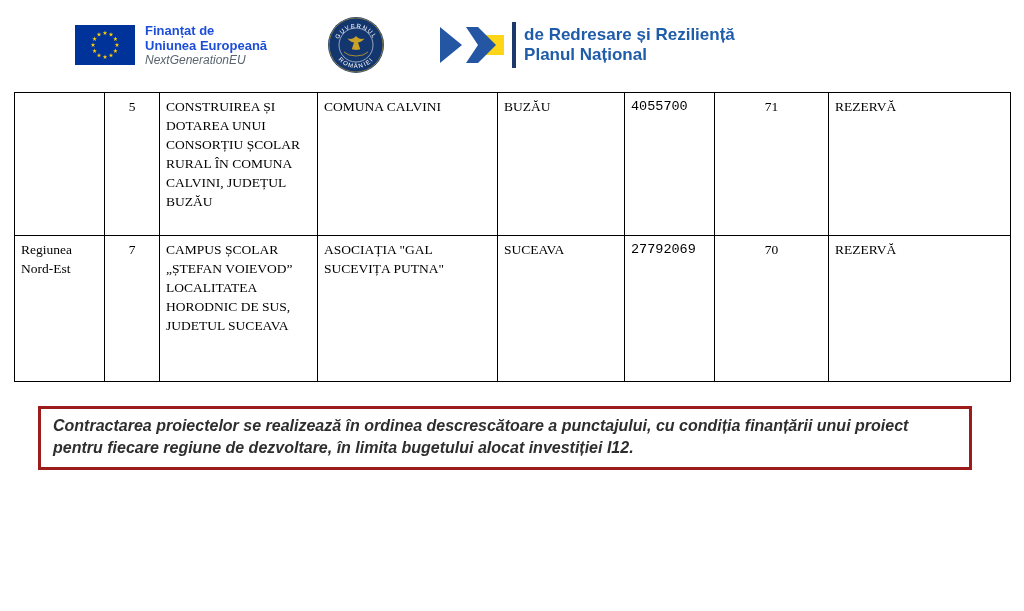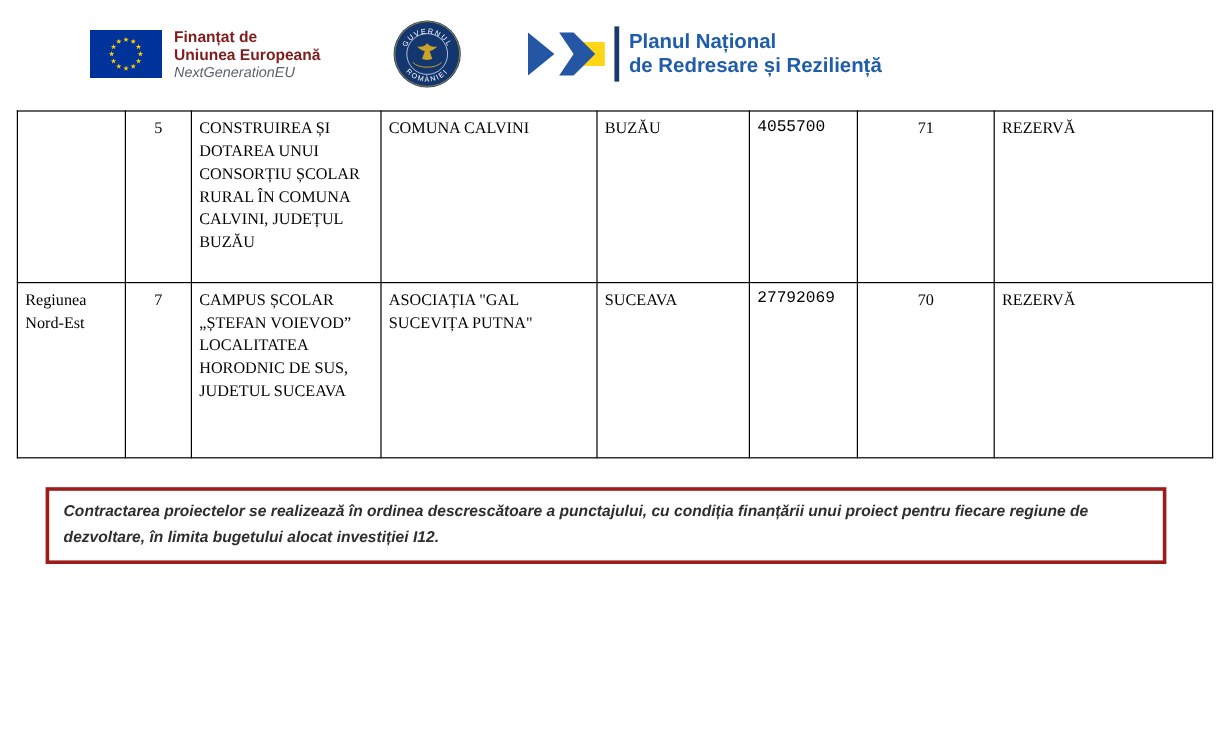--- a/index.html
+++ b/index.html
@@ -16,21 +16,21 @@
   
   .logos {
     height: 90px;
     display: flex;
     align-items: center;
     padding-left: 75px;
   }
   .eu-logo { display:flex; align-items:center; gap:10px; }
   .eu-text { font-family:"Liberation Sans", sans-serif; }
   .eu-text .l1, .eu-text .l2 {
-    font-weight: bold; color:#7f1d1d; font-size:13px; line-height:15px;
+    font-weight: bold; color:#1d4ed8; font-size:13px; line-height:15px;
   }
   .eu-text .l3 { color:#5a646e; font-size:12px; line-height:15px;font-style:italic; }
 
   .gov-logo { margin-left:60px; width:58px; height:58px; }
 
   .pnrr-logo { margin-left:55px; display:flex; align-items:center; }
   .pnrr-bar { width:4px; height:46px; background:#1b3a6b; margin:0 8px 0 6px; }
   .pnrr-text {
     font-family:"Liberation Sans", sans-serif;
     font-weight:bold; color:#1f5ca9; font-size:17px; line-height:20px;
@@ -61,21 +61,21 @@
   td.cell-amount { padding-left:7px;font-family:Liberation Mono, monospace; }
 
   
   .note {
     margin: 24px 52px 0 38px;
     border: 3px solid #9c1c1c;
     padding: 6px 12px 8px 12px;
     font-family: "Liberation Sans", sans-serif;
     font-weight: bold;
     font-style: italic;
-    font-size: 13px;
+    font-size: 16px;
     line-height: 22px;
     color: #2e2e2e;
   }
 </style>
 </head>
 <body>
 
 <div class="page">
 
   <div class="logos">
@@ -123,22 +123,22 @@
     </svg>
 
     <div class="pnrr-logo">
       <svg width="66" height="46" viewBox="0 0 66 46">
         <polygon points="0,5 22,23 0,41" fill="#2456A4"></polygon>
         <rect x="44" y="13" width="20" height="20" fill="#FFD617"></rect>
         <polygon points="26,5 38,5 56,23 38,41 26,41 38,23" fill="#2456A4"></polygon>
       </svg>
       <div class="pnrr-bar"></div>
       <div class="pnrr-text">
+        <div>de Redresare și Reziliență</div>
         <div>Planul Național</div>
-        <div>de Redresare și Reziliență</div>
       </div>
     </div>
   </div>
 
   <table class="results">
     <colgroup>
       <col style="width:90px">
       <col style="width:55px">
       <col style="width:158px">
       <col style="width:180px">

